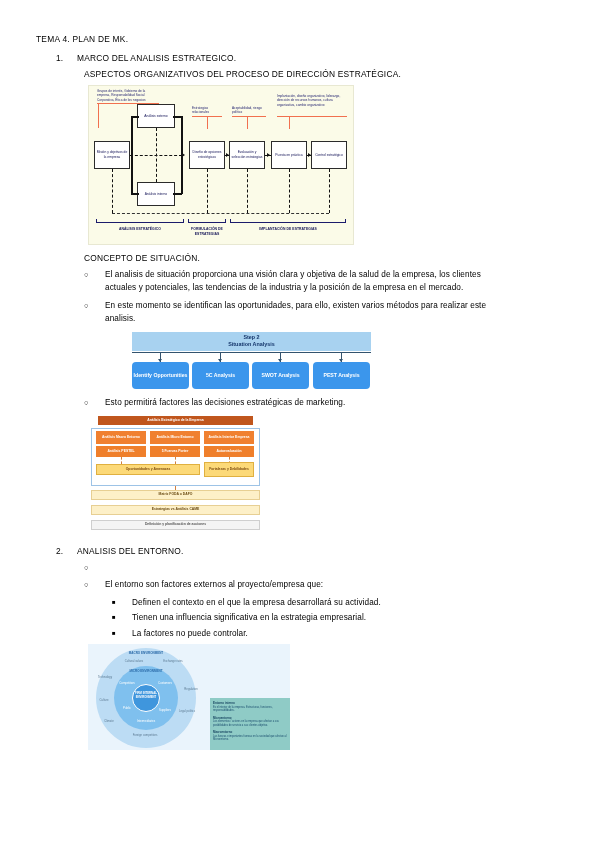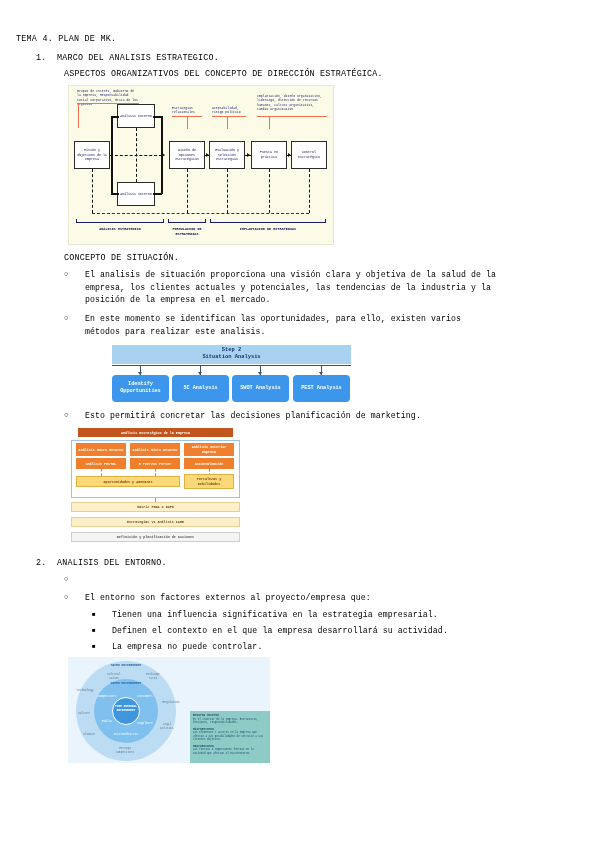--- a/index.html
+++ b/index.html
@@ -7,21 +7,21 @@
     margin: 0; padding: 0;
     background: #ffffff;
   }
   body {
     width: 599px; height: 848px;
     font-family: "Liberation Sans", sans-serif;
     color: #000000;
     position: relative;
     overflow: hidden;
   }
-  .page { position: relative; width: 527px; height: 848px; padding: 34px 26px 0 16px; font-family: Liberation Mono, monospace; }
+  .page { position: relative; width: 527px; height: 848px; padding: 34px 26px 0 36px; }
 
   
   .h-title { font-size: 8.4px; letter-spacing: .25px; margin: 0 0 9px 0; }
   .lvl1 { display: flex; margin: 0 0 6px 0; padding-left: 20px; font-size: 8.4px; letter-spacing: .2px; }
   .lvl1 .num { width: 21px; flex: 0 0 21px; }
   .lvl2 { margin: 0 0 6px 0; padding-left: 48px; font-size: 8.4px; letter-spacing: .2px; }
   .bullet-o { display: flex; padding-left: 48px; margin: 0 0 6px 0; font-size: 8.2px; line-height: 1.55; letter-spacing: .1px; }
   .bullet-o .mk { width: 21px; flex: 0 0 21px; font-size: 7.4px; }
   .bullet-o .tx { flex: 1 1 auto; }
   .bullet-sq { display: flex; padding-left: 76px; margin: 0 0 6px 0; font-size: 8.2px; letter-spacing: .1px; }
@@ -100,21 +100,21 @@
 
 <div class="page">
 
   <div class="h-title">TEMA 4. PLAN DE MK.</div>
 
   <div class="lvl1">
     <span class="num">1.</span>
     <span>MARCO DEL ANALISIS ESTRATEGICO.</span>
   </div>
 
-  <div class="lvl2">ASPECTOS ORGANIZATIVOS DEL CONCEPTO DE DIRECCIÓN ESTRATÉGICA.</div>
+  <div class="lvl2">ASPECTOS ORGANIZATIVOS DEL PROCESO DE DIRECCIÓN ESTRATÉGICA.</div>
 
   <div class="fig">
     <div class="fig1">
 
       <div class="note" style="left:8px; top:3px; width:62px;">Grupos de interés, Gobierno de la empresa, Responsabilidad Social Corporativa, Ética de los negocios</div>
       <div class="redline" style="left:8px; top:17px; width:62px; height:.8px;"></div>
       <div class="vred" style="left:9px; top:17px; height:25px;"></div>
 
       <div class="note" style="left:103px; top:20px; width:30px;">Estrategias relacionales</div>
       <div class="redline" style="left:103px; top:30px; width:30px; height:.8px;"></div>
@@ -201,21 +201,21 @@
 
       <div class="cell" style="left:0px; width:57px;">Identify Opportunities</div>
       <div class="cell" style="left:60px; width:57px;">5C Analysis</div>
       <div class="cell" style="left:120px; width:57px;">SWOT Analysis</div>
       <div class="cell" style="left:181px; width:57px;">PEST Analysis</div>
     </div>
   </div>
 
   <div class="bullet-o" style="margin-top:6px;">
     <span class="mk">○</span>
-    <span class="tx">Esto permitirá concretar las decisiones planificación de marketing.</span>
+    <span class="tx">Esto permitirá factores las decisiones estratégicas de marketing.</span>
   </div>
 
 
   <div class="fig">
     <div class="fig3">
       <div class="bar t-head" style="left:10px; top:0px; width:155px; height:9px;">Análisis Estratégico de la Empresa</div>
 
       <div class="panel" style="left:3px; top:12px; width:169px; height:58px;"></div>
 
       <div class="bar t-or" style="left:8px; top:15px; width:50px; height:13px;">Análisis Macro Entorno</div>
@@ -251,29 +251,29 @@
     <span class="mk">○</span>
   </div>
 
   <div class="bullet-o">
     <span class="mk">○</span>
     <span class="tx">El entorno son factores externos al proyecto/empresa que:</span>
   </div>
 
   <div class="bullet-sq">
     <span class="mk">■</span>
-    <span>Tienen una influencia significativa en la estrategia empresarial.</span>
+    <span>Definen el contexto en el que la empresa desarrollará su actividad.</span>
   </div>
   <div class="bullet-sq">
     <span class="mk">■</span>
-    <span>Definen el contexto en el que la empresa desarrollará su actividad.</span>
+    <span>Tienen una influencia significativa en la estrategia empresarial.</span>
   </div>
   <div class="bullet-sq">
     <span class="mk">■</span>
-    <span>La empresa no puede controlar.</span>
+    <span>La factores no puede controlar.</span>
   </div>
 
 
   <div class="fig">
     <div class="fig4">
       <div class="ring r-macro" style="left:8px; top:4px; width:100px; height:100px;"></div>
       <div class="ring r-micro" style="left:26px; top:22px; width:64px; height:64px;"></div>
       <div class="ring r-firm" style="left:44px; top:40px; width:28px; height:28px;"></div>
 
       <div class="ringlab" style="left:28px; top:7px; width:60px;">MACRO ENVIRONMENT</div>

